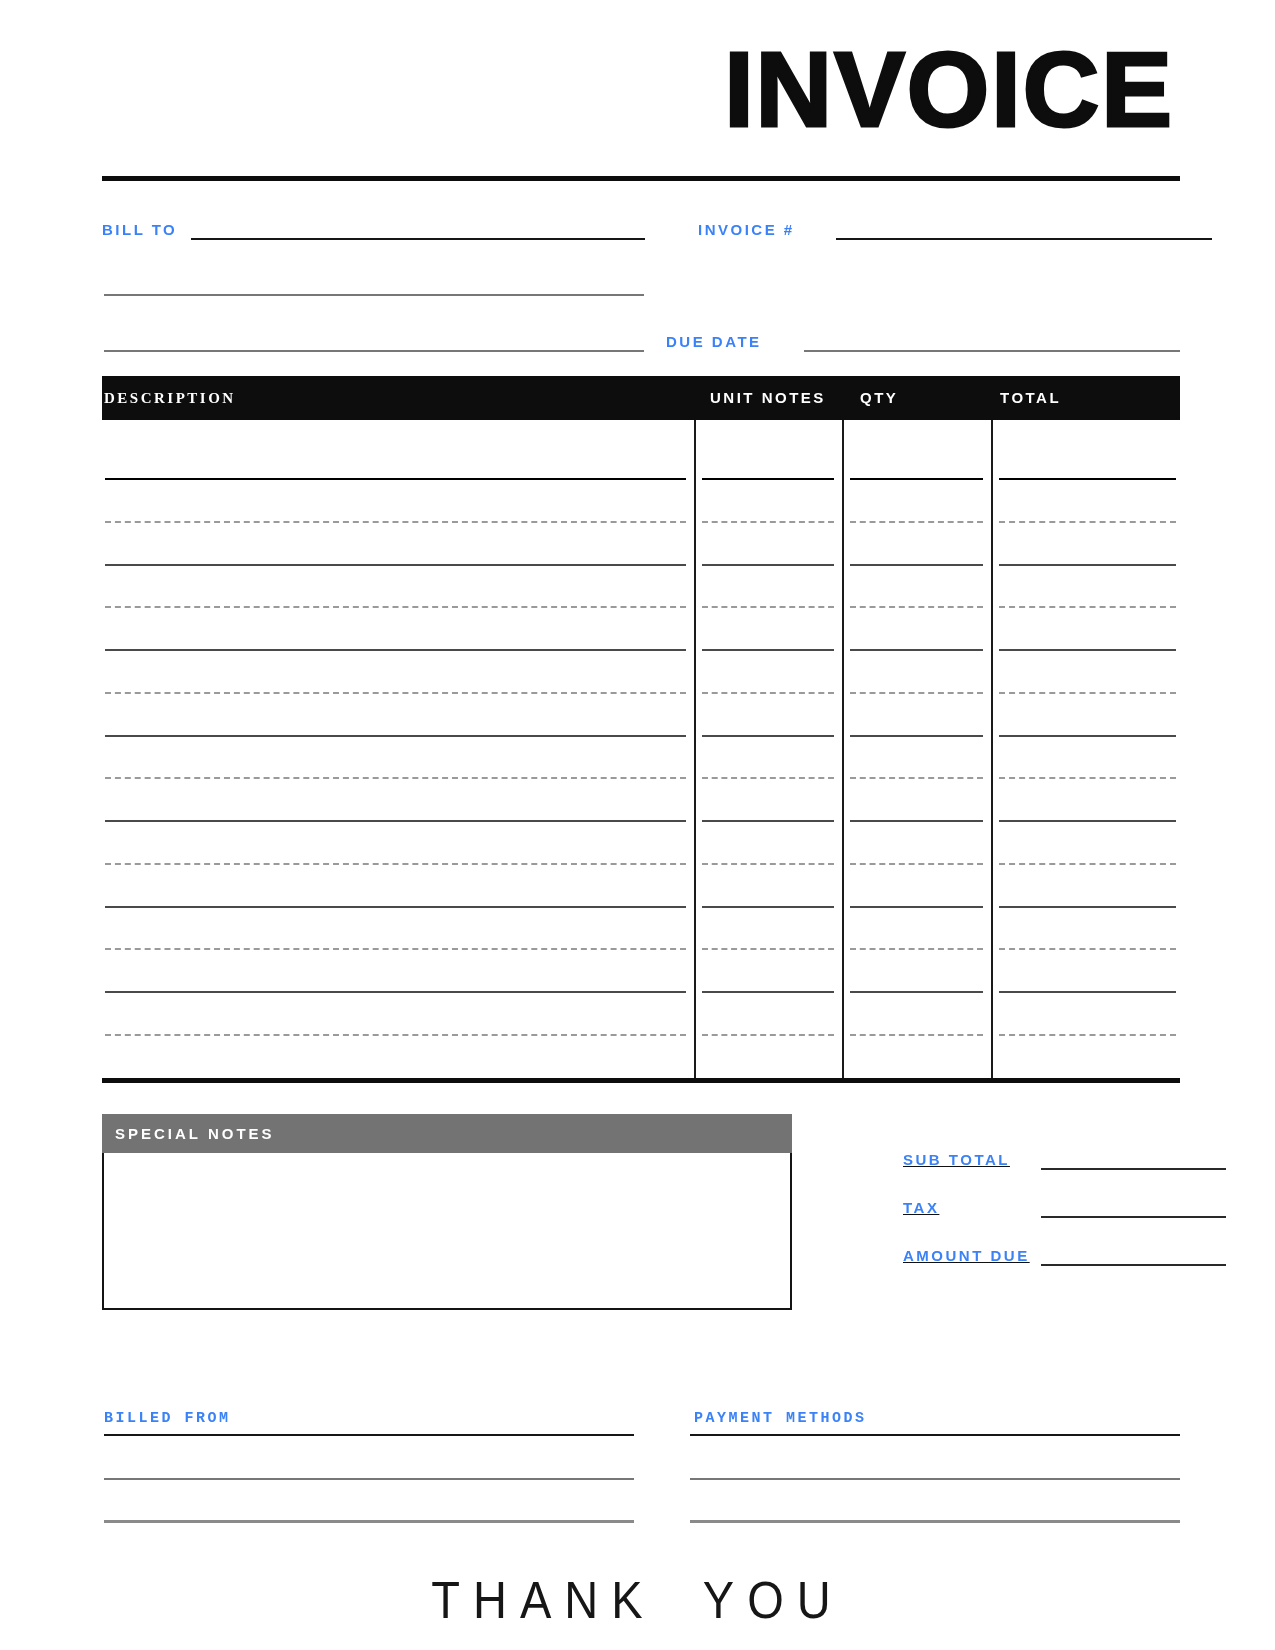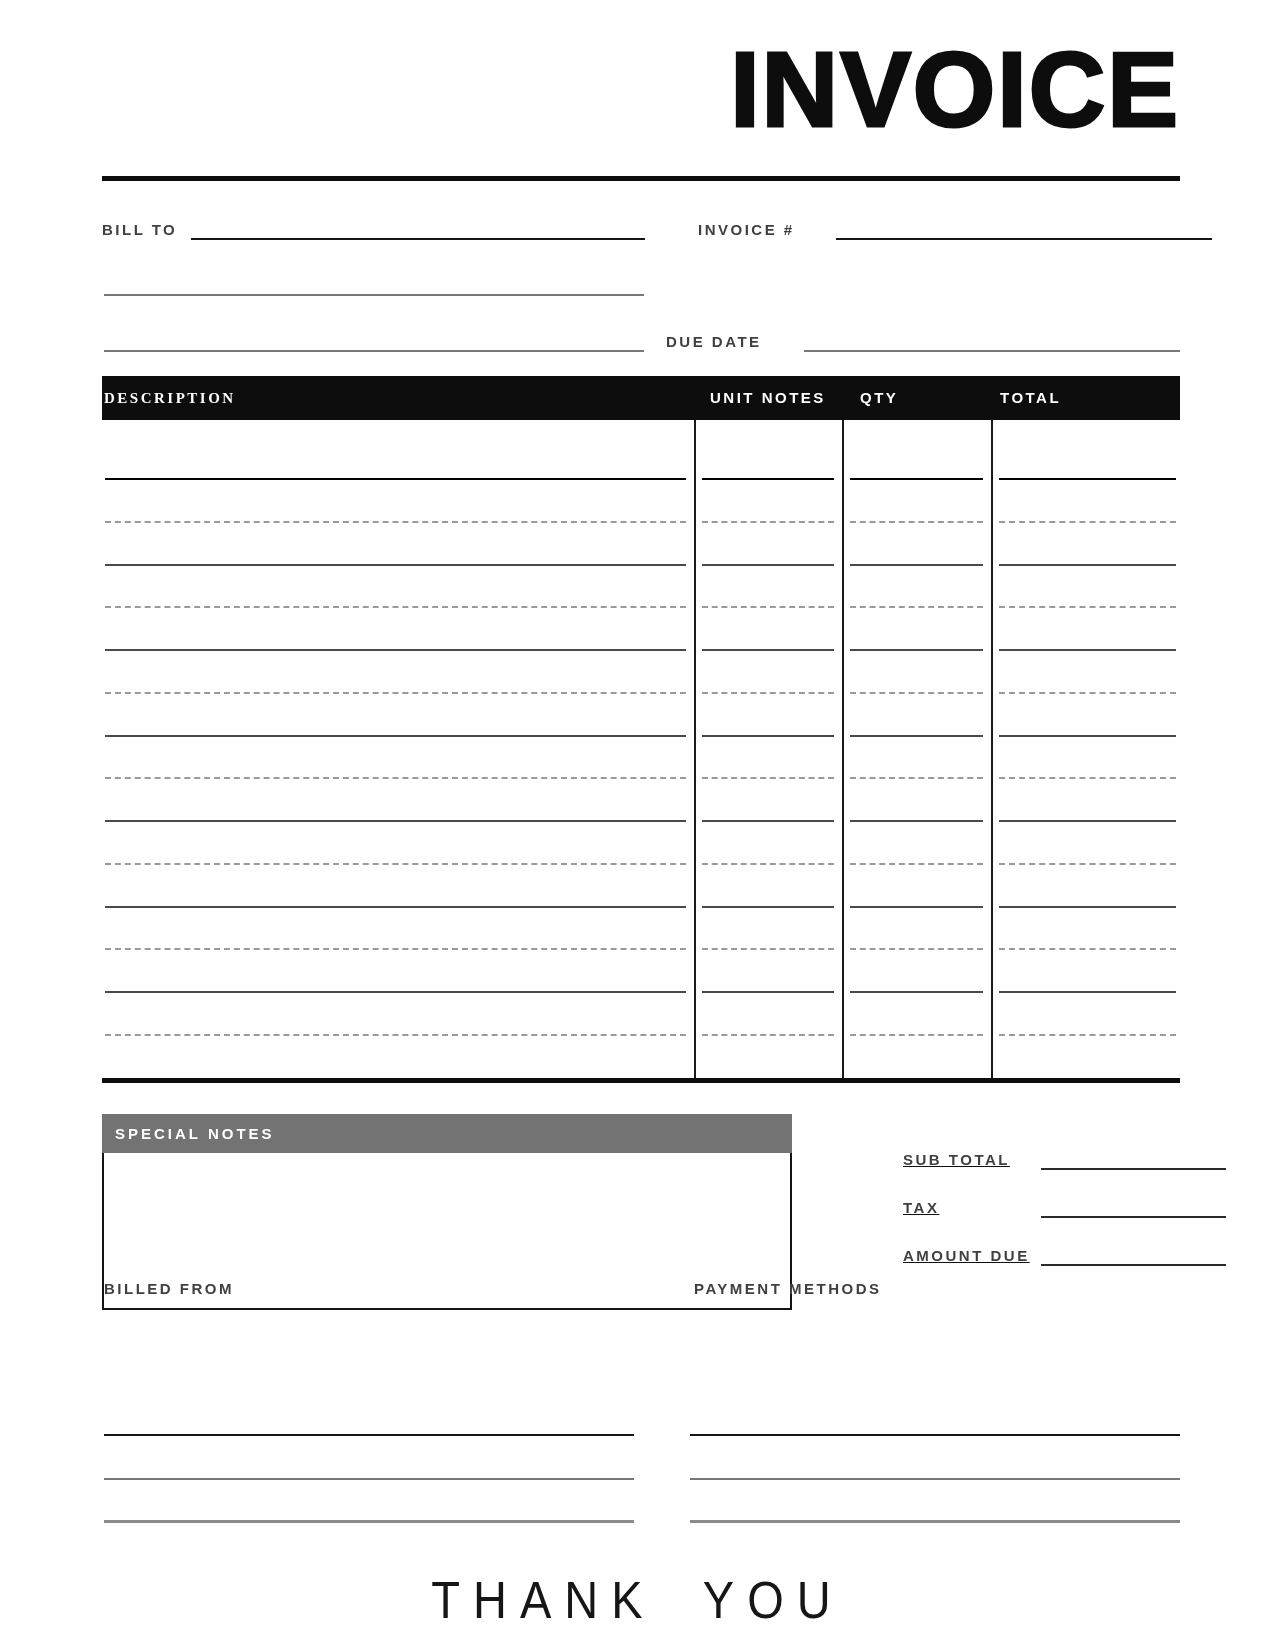--- a/index.html
+++ b/index.html
@@ -1,27 +1,27 @@
 <!DOCTYPE html>
 <html><head>
 <meta charset="utf-8">
 <style>
   html,body{margin:0;padding:0;background:#fff;}
   .page{position:relative;width:1275px;height:1650px;background:#ffffff;
         font-family:"Liberation Sans", sans-serif;color:#111;overflow:hidden;}
 
   
-  .title{position:absolute;top:36px;right:95px;font-size:106px;line-height:106px;
+  .title{position:absolute;top:36px;right:101px;font-size:106px;line-height:106px;
          font-weight:bold;letter-spacing:2px;color:#0d0d0d;
          -webkit-text-stroke:3px #0d0d0d;}
 
   .rule-top{position:absolute;left:102px;top:176px;width:1078px;height:5px;background:#0d0d0d;}
 
   
-  .lbl{font-size:15px;font-weight:bold;letter-spacing:2.5px;color:#404040;white-space:nowrap;}
+  .lbl{font-size:15px;font-weight:bold;letter-spacing:2.5px;color:#3b82f6;white-space:nowrap;}
 
   
   .frow{position:absolute;display:flex;align-items:flex-end;height:30px;}
   .frow .lbl{padding-bottom:2px;}
   .fline{flex:1;border-bottom:2px solid #161616;height:100%;}
   .fline.gray{border-bottom-color:#777;}
   .metalabel{flex:0 0 138px;}
 
   
   .thead{position:absolute;left:102px;top:376px;width:1078px;height:44px;background:#0d0d0d;}
@@ -45,21 +45,21 @@
   .notes-bar .lbl{color:#fff;letter-spacing:3px;line-height:39px;padding-left:13px;display:block;}
   .notes-box{position:absolute;left:102px;top:1153px;width:686px;height:155px;
              border:2px solid #141414;border-top:none;}
 
   
   .trow{position:absolute;left:903px;width:323px;height:26px;display:flex;align-items:flex-end;text-decoration:underline;}
   .trow .lbl{flex:0 0 138px;padding-bottom:2px;}
   .tline{flex:1;border-bottom:2px solid #2a2a2a;height:100%;}
 
   
-  .sec-label{position:absolute;top:1280px;}
+  .sec-label{position:absolute;top:1410px;font-family:Liberation Mono, monospace;}
   .bline{position:absolute;height:0;}
   .bl1{border-top:2px solid #161616;}
   .bl2{border-top:2px solid #777;}
   .bl3{border-top:3px solid #8a8a8a;}
 
   .thanks{position:absolute;left:0;top:1572px;width:1275px;text-align:center;
           font-size:47px;font-weight:400;letter-spacing:13px;word-spacing:22px;
           color:#161616;transform:scaleY(1.12);}
 </style>
 </head>

